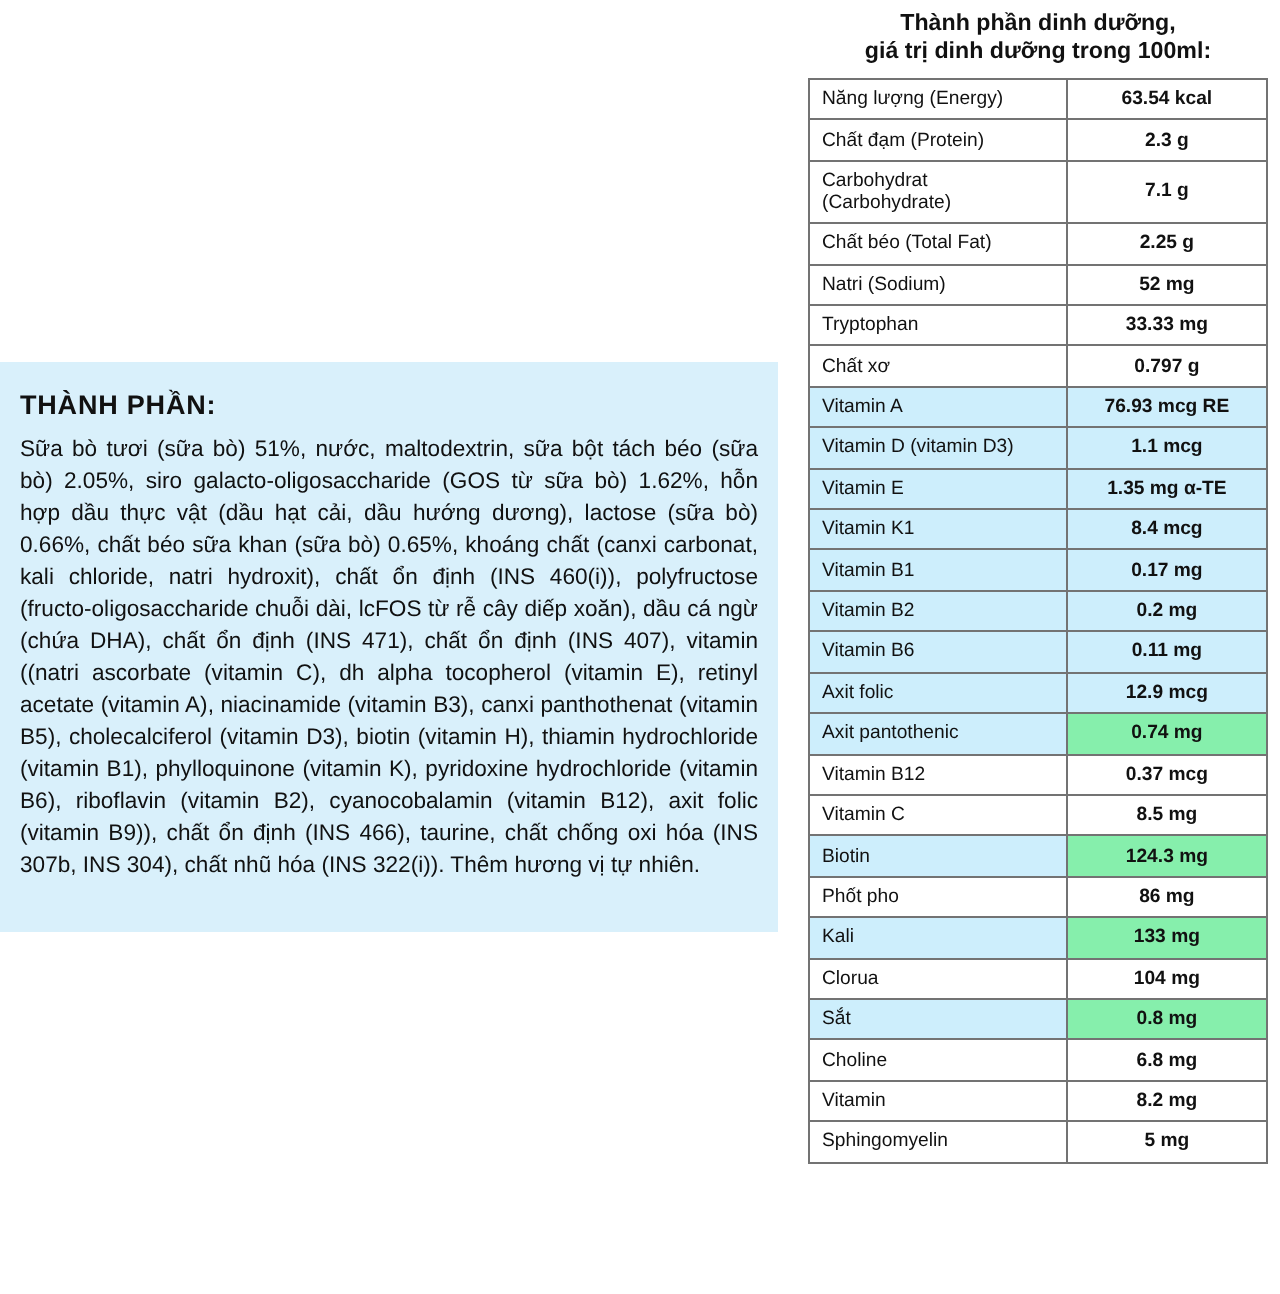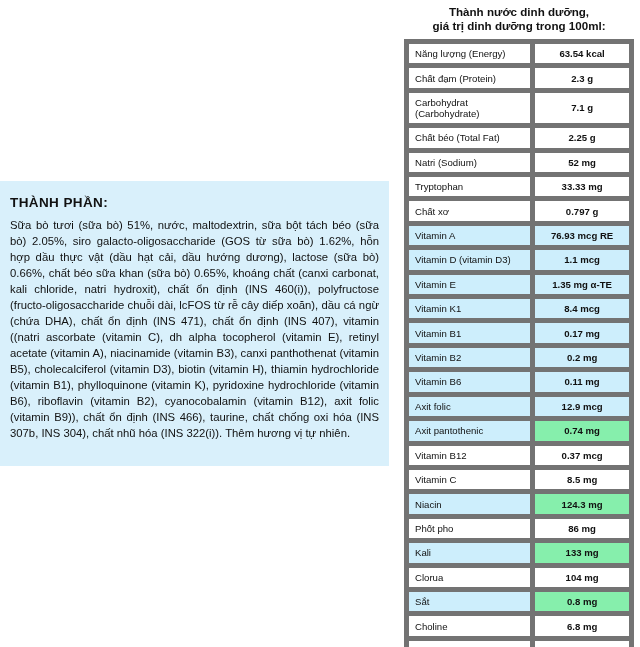--- a/index.html
+++ b/index.html
@@ -64,21 +64,21 @@
     padding: 0 2px;
   }
   table#nutrition-table {
     width: 100%;
     border-collapse: collapse;
     table-layout: fixed;
     font-size: 9.6px;
     color: #111111;
   }
   table#nutrition-table td {
-    border: 5px solid #737373;
+    border: 1px solid #737373;
     padding: 4.2px 6px;
     vertical-align: middle;
     line-height: 1.15;
     margin-left: 36px;
   }
   td.nut-name {
     width: 57%;
     text-align: left;
   }
   td.nut-val {
@@ -102,21 +102,21 @@
 </head>
 <body>
 
 <section id="ingredients-panel">
   <div id="ingredients-title">THÀNH PHẦN:</div>
   <div id="ingredients-body">Sữa bò tươi (sữa bò) 51%, nước, maltodextrin, sữa bột tách béo (sữa bò) 2.05%, siro galacto-oligosaccharide (GOS từ sữa bò) 1.62%, hỗn hợp dầu thực vật (dầu hạt cải, dầu hướng dương), lactose (sữa bò) 0.66%, chất béo sữa khan (sữa bò) 0.65%, khoáng chất (canxi carbonat, kali chloride, natri hydroxit), chất ổn định (INS 460(i)), polyfructose (fructo-oligosaccharide chuỗi dài, lcFOS từ rễ cây diếp xoăn), dầu cá ngừ (chứa DHA), chất ổn định (INS 471), chất ổn định (INS 407), vitamin ((natri ascorbate (vitamin C), dh alpha tocopherol (vitamin E), retinyl acetate (vitamin A), niacinamide (vitamin B3), canxi panthothenat (vitamin B5), cholecalciferol (vitamin D3), biotin (vitamin H), thiamin hydrochloride (vitamin B1), phylloquinone (vitamin K), pyridoxine hydrochloride (vitamin B6), riboflavin (vitamin B2), cyanocobalamin (vitamin B12), axit folic (vitamin B9)), chất ổn định (INS 466), taurine, chất chống oxi hóa (INS 307b, INS 304), chất nhũ hóa (INS 322(i)). Thêm hương vị tự nhiên.</div>
 </section>
 
 <section id="nutrition-panel">
   <div id="nutrition-title">
-    <div>Thành nước dinh dưỡng,</div>
+    <div>Thành phần dinh dưỡng,</div>
     <div>giá trị dinh dưỡng trong 100ml:</div>
   </div>
   <table id="nutrition-table">
     <tbody id="nutrition-tbody">
         <tr class="plain">
           <td class="nut-name">Năng lượng (Energy)</td>
           <td class="nut-val">63.54 kcal</td>
         </tr>
         <tr class="plain">
           <td class="nut-name">Chất đạm (Protein)</td>
@@ -180,21 +180,21 @@
         </tr>
         <tr class="plain">
           <td class="nut-name">Vitamin B12</td>
           <td class="nut-val">0.37 mcg</td>
         </tr>
         <tr class="plain">
           <td class="nut-name">Vitamin C</td>
           <td class="nut-val">8.5 mg</td>
         </tr>
         <tr class="hl-name">
-          <td class="nut-name">Niacin</td>
+          <td class="nut-name">Biotin</td>
           <td class="nut-val">124.3 mg</td>
         </tr>
         <tr class="plain">
           <td class="nut-name">Phốt pho</td>
           <td class="nut-val">86 mg</td>
         </tr>
         <tr class="hl-name">
           <td class="nut-name">Kali</td>
           <td class="nut-val">133 mg</td>
         </tr>

